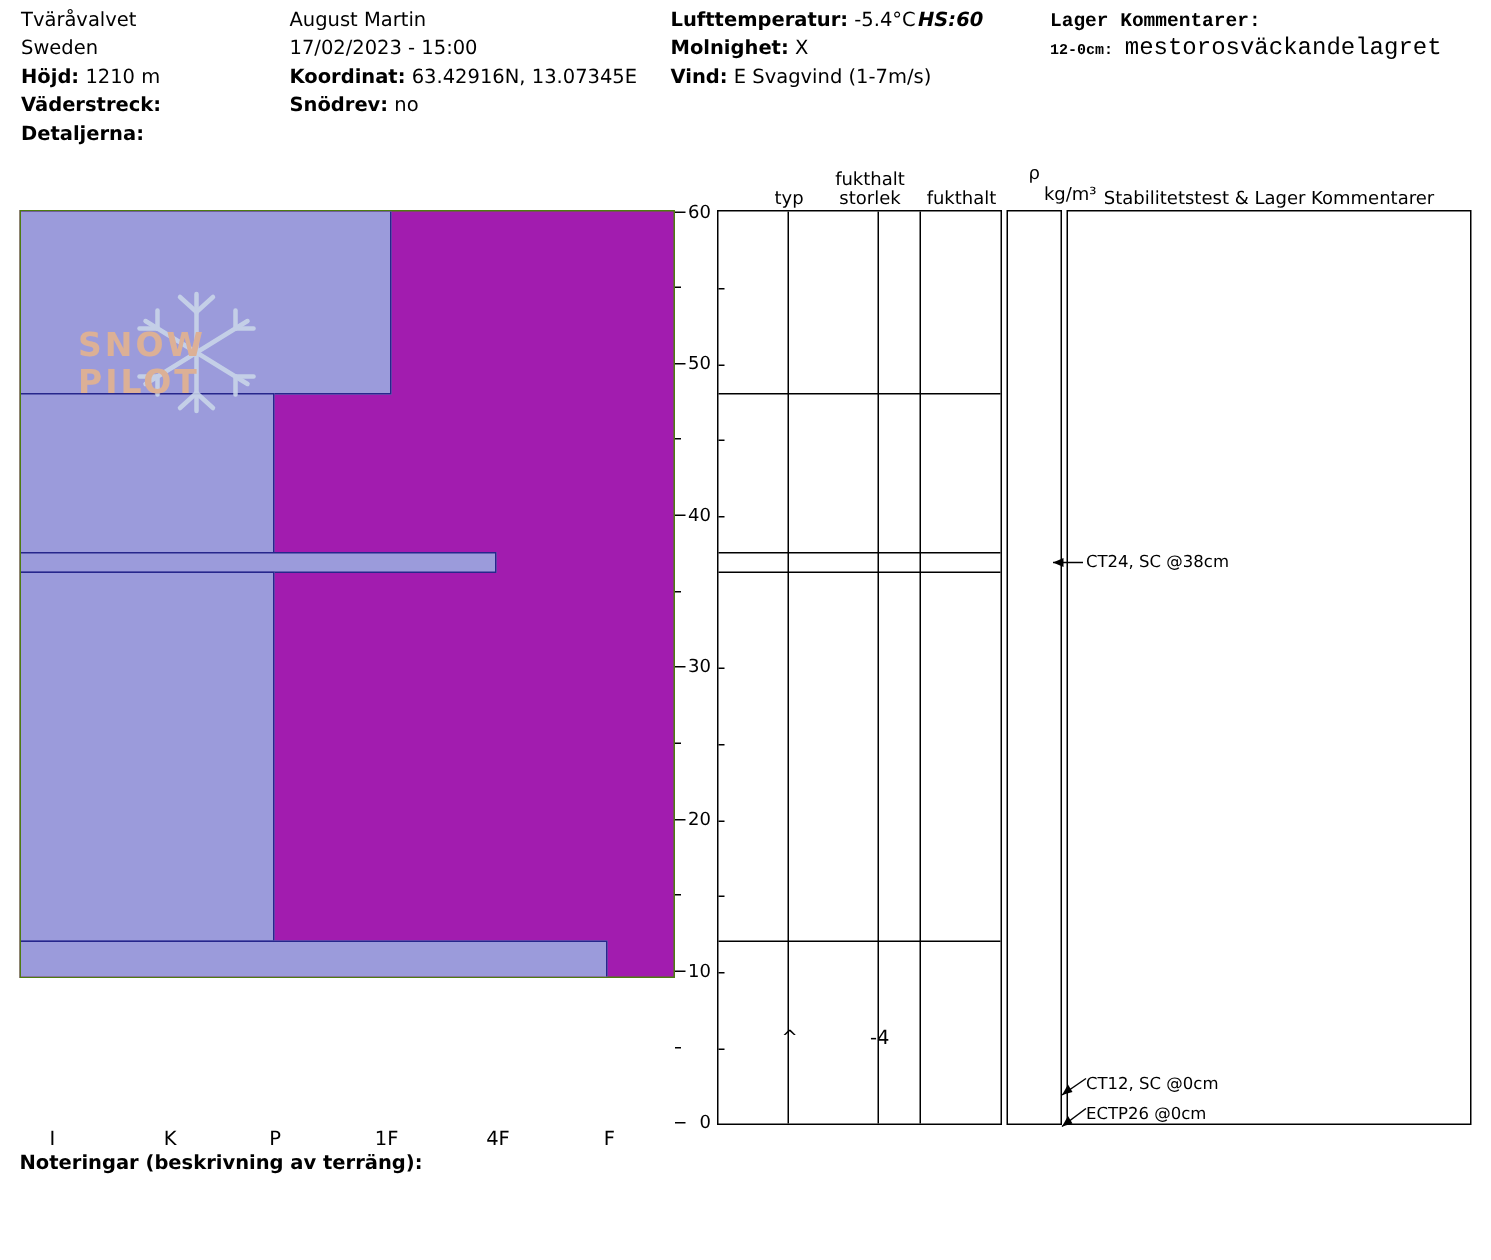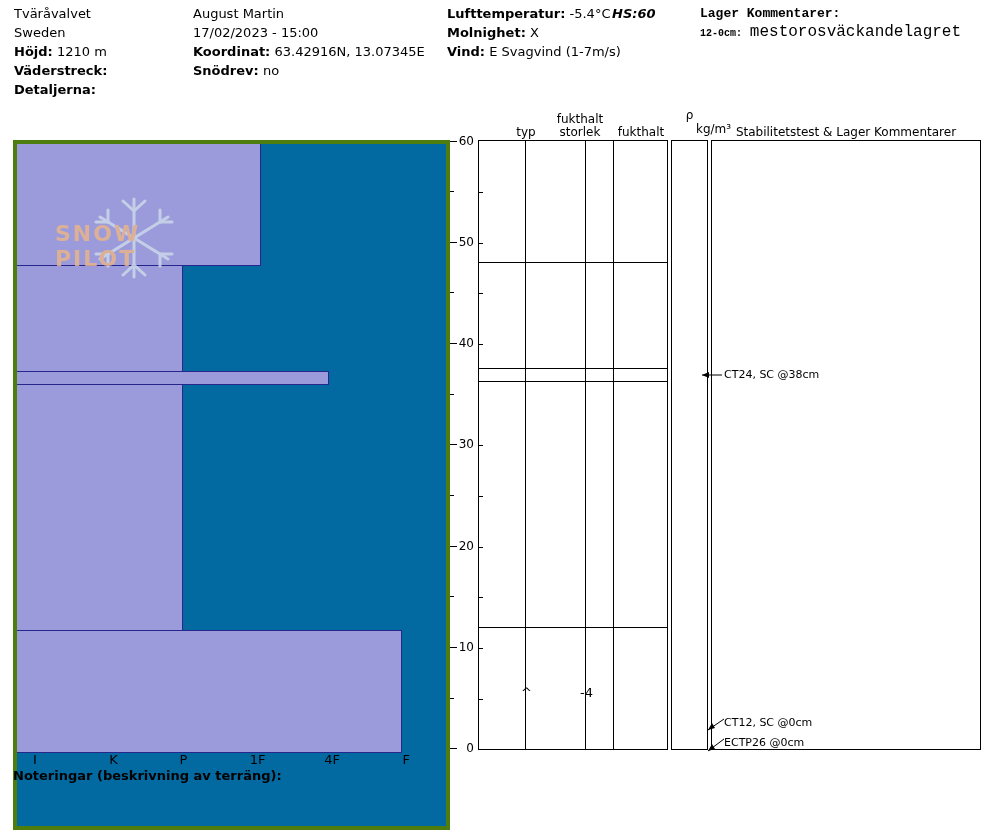--- a/index.html
+++ b/index.html
@@ -54,24 +54,24 @@
     font-size: 16px;
     font-weight: normal;
   }
 
   
   .profile-box {
     position: absolute;
     left: 13px;
     top: 140px;
     width: 437px;
-    height: 690px;
-    border: 4px solid #4d7c0f;
+    height: 512px;
+    border: 1px solid #4d7c0f;
     box-sizing: border-box;
-    background: #0369a1;
+    background: #a21caf;
     overflow: hidden;
   }
   .layer {
     position: absolute;
     background: #9b9bdb;
     border: 1px solid #26268c;
     box-sizing: border-box;
     left: -1px;
   }
   .watermark {

